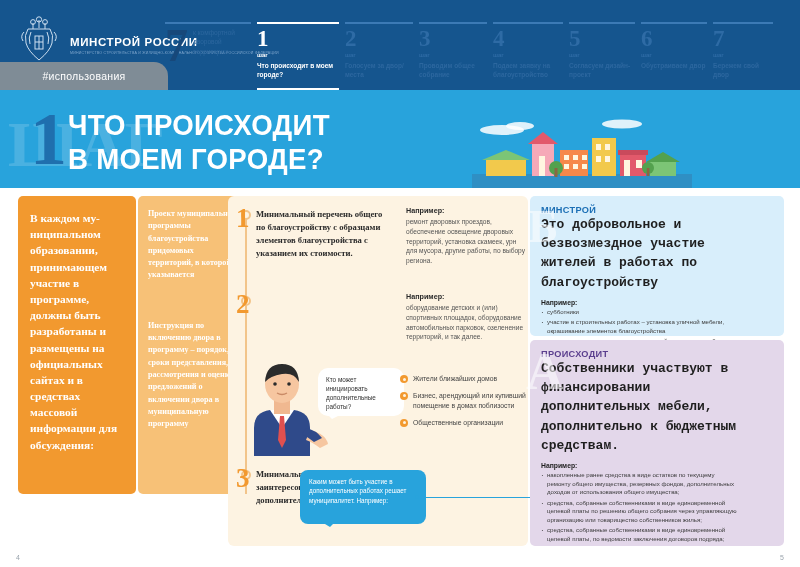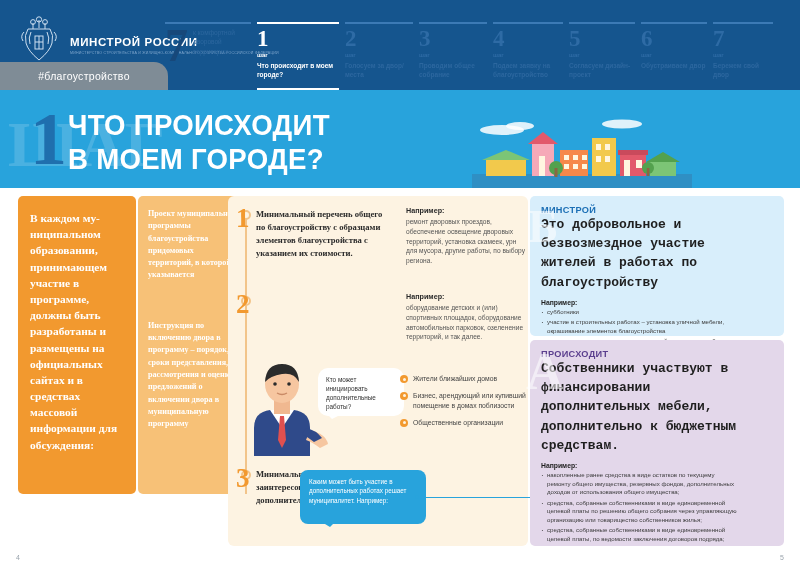--- a/index.html
+++ b/index.html
@@ -203,21 +203,21 @@
         <path d="M6 16 Q2 20 5 25 M36 16 Q40 20 37 25"></path>
       </g>
     </svg>
     <div class="ministry-block">
       <div class="ministry-name">МИНСТРОЙ РОССИИ</div>
       <div class="ministry-sub">МИНИСТЕРСТВО СТРОИТЕЛЬСТВА И ЖИЛИЩНО-КОММУНАЛЬНОГО ХОЗЯЙСТВА РОССИЙСКОЙ ФЕДЕРАЦИИ</div>
     </div>
   </div>
 
   <div class="hash-tab">
-    <span>#благоустройство</span>
+    <span>#использования</span>
   </div>
 
   <div class="steps">
     <div class="step big">
       <div class="step-rule"></div>
       <div class="step-num-big">7</div>
       <div class="big-desc">к комфортной дворовой территории</div>
     </div>
 
     <div class="step active" style="width:88px">

